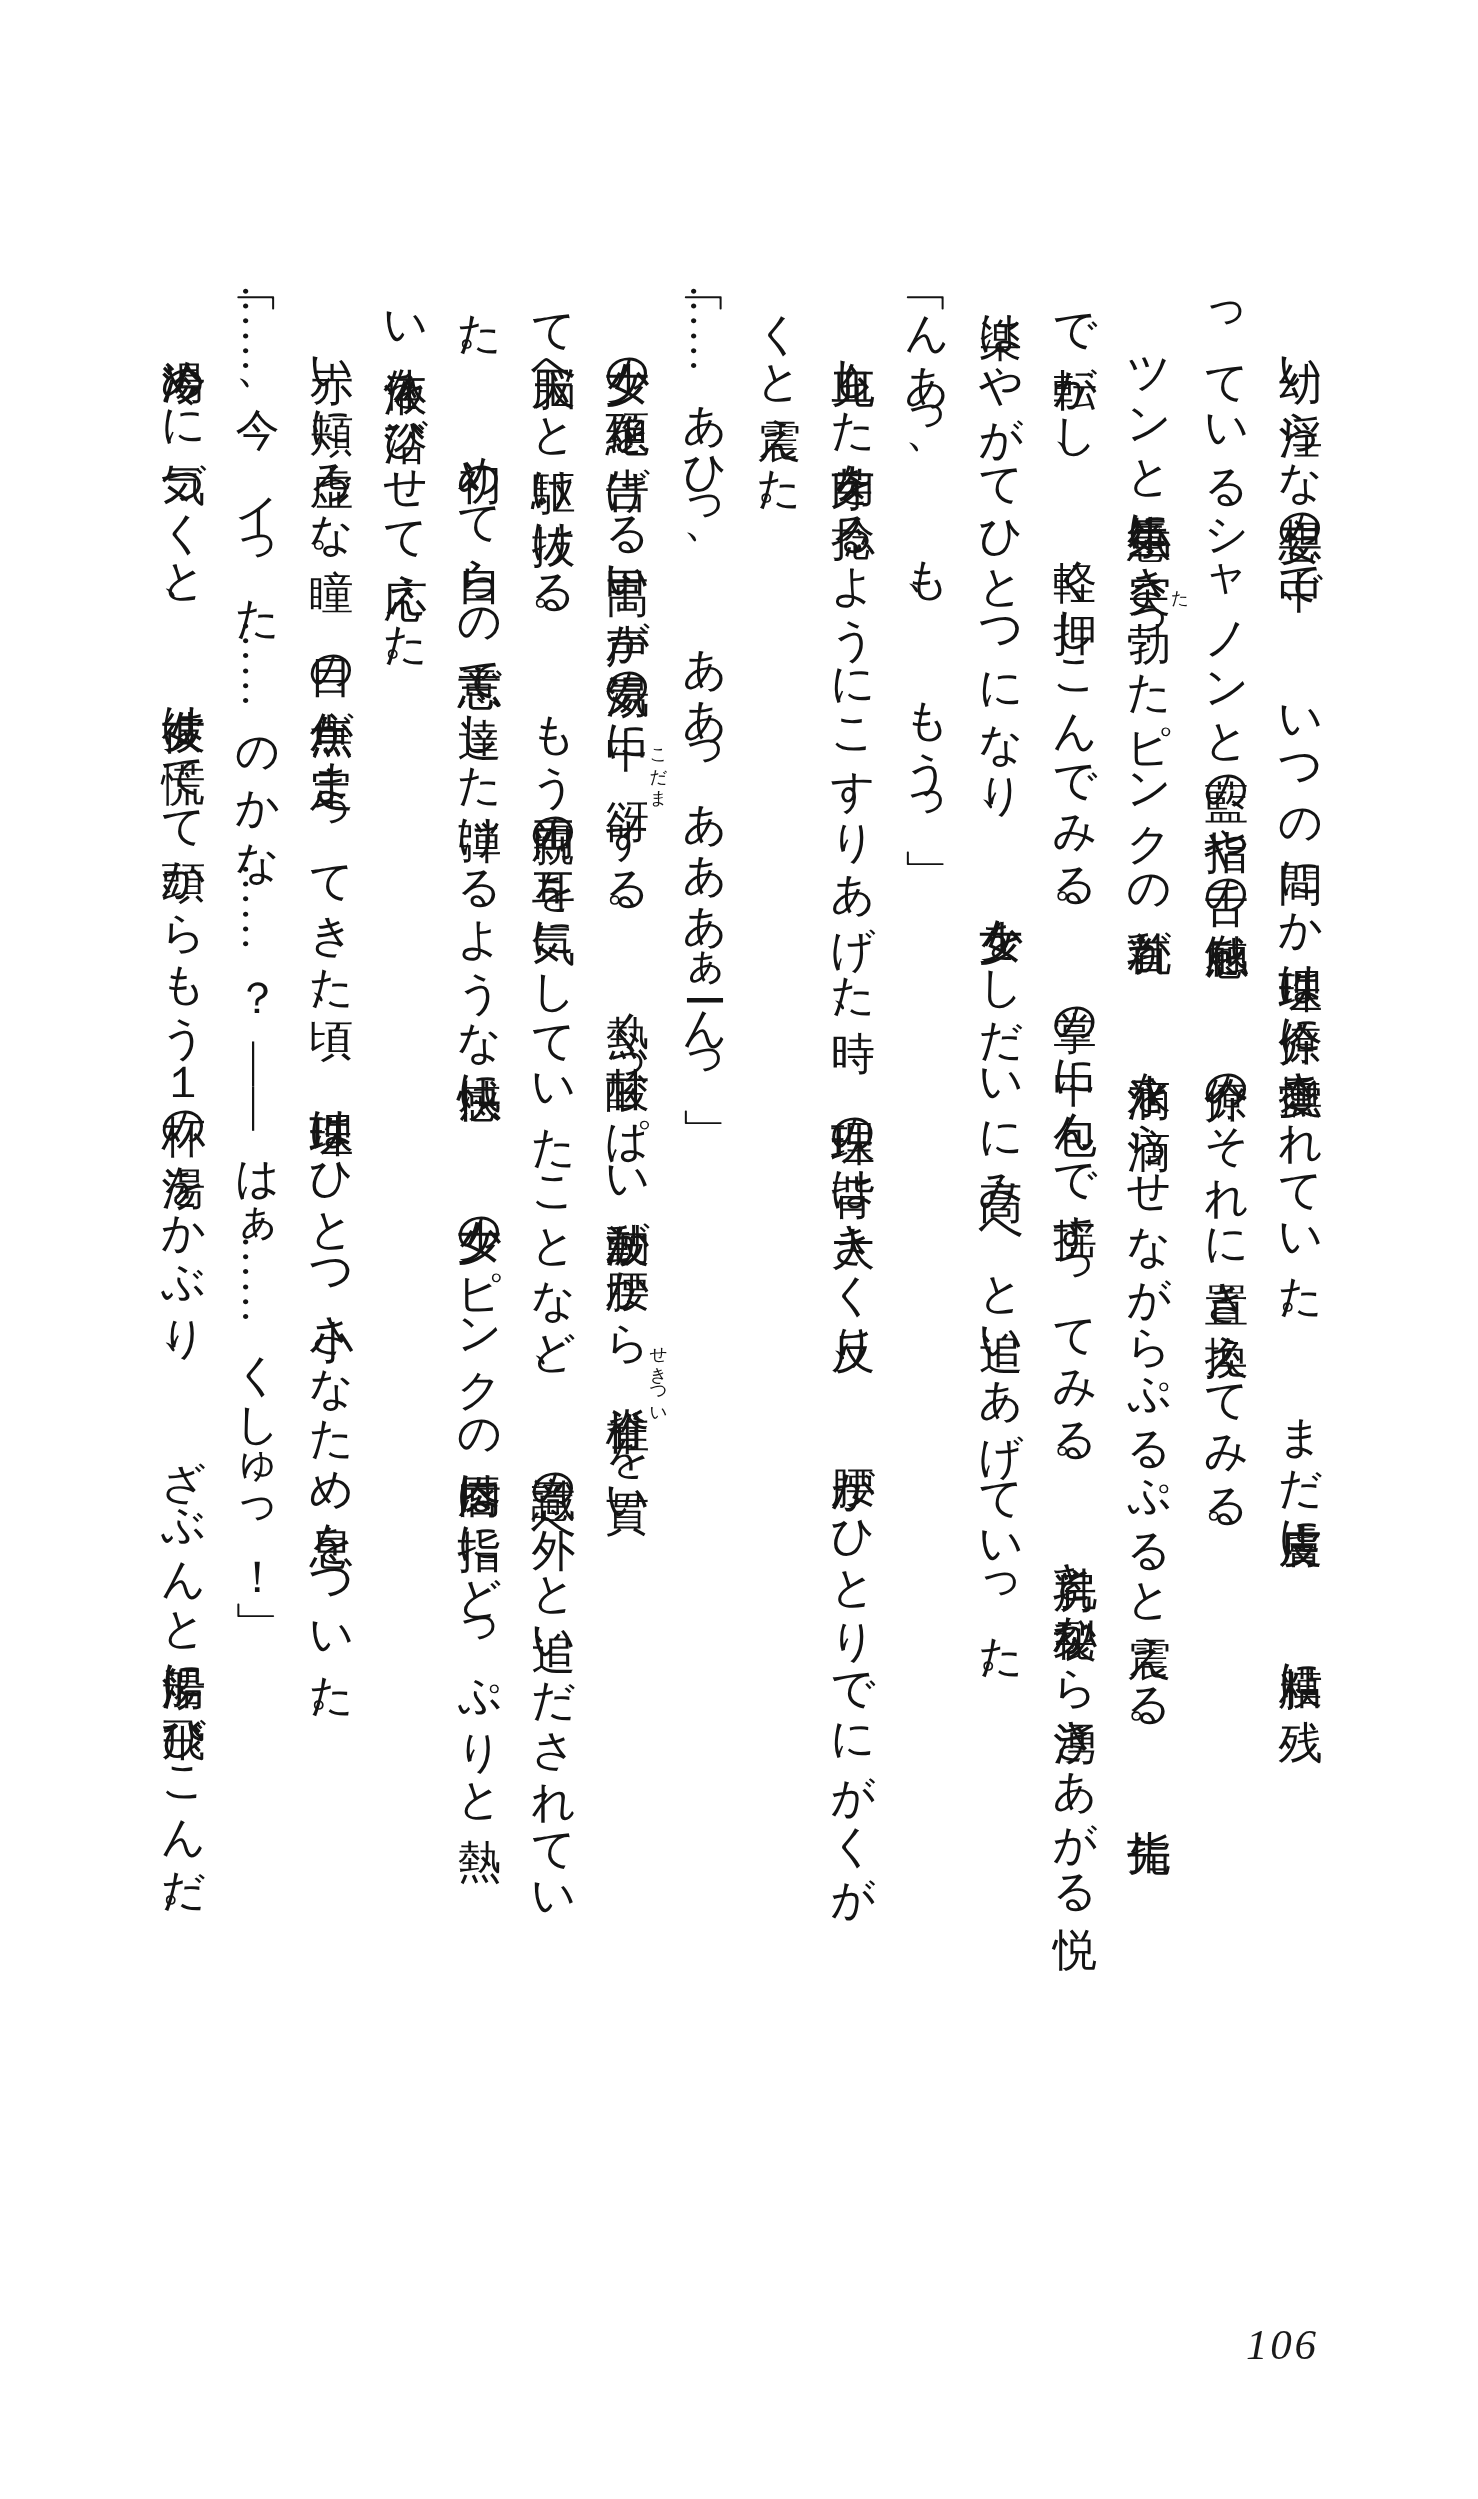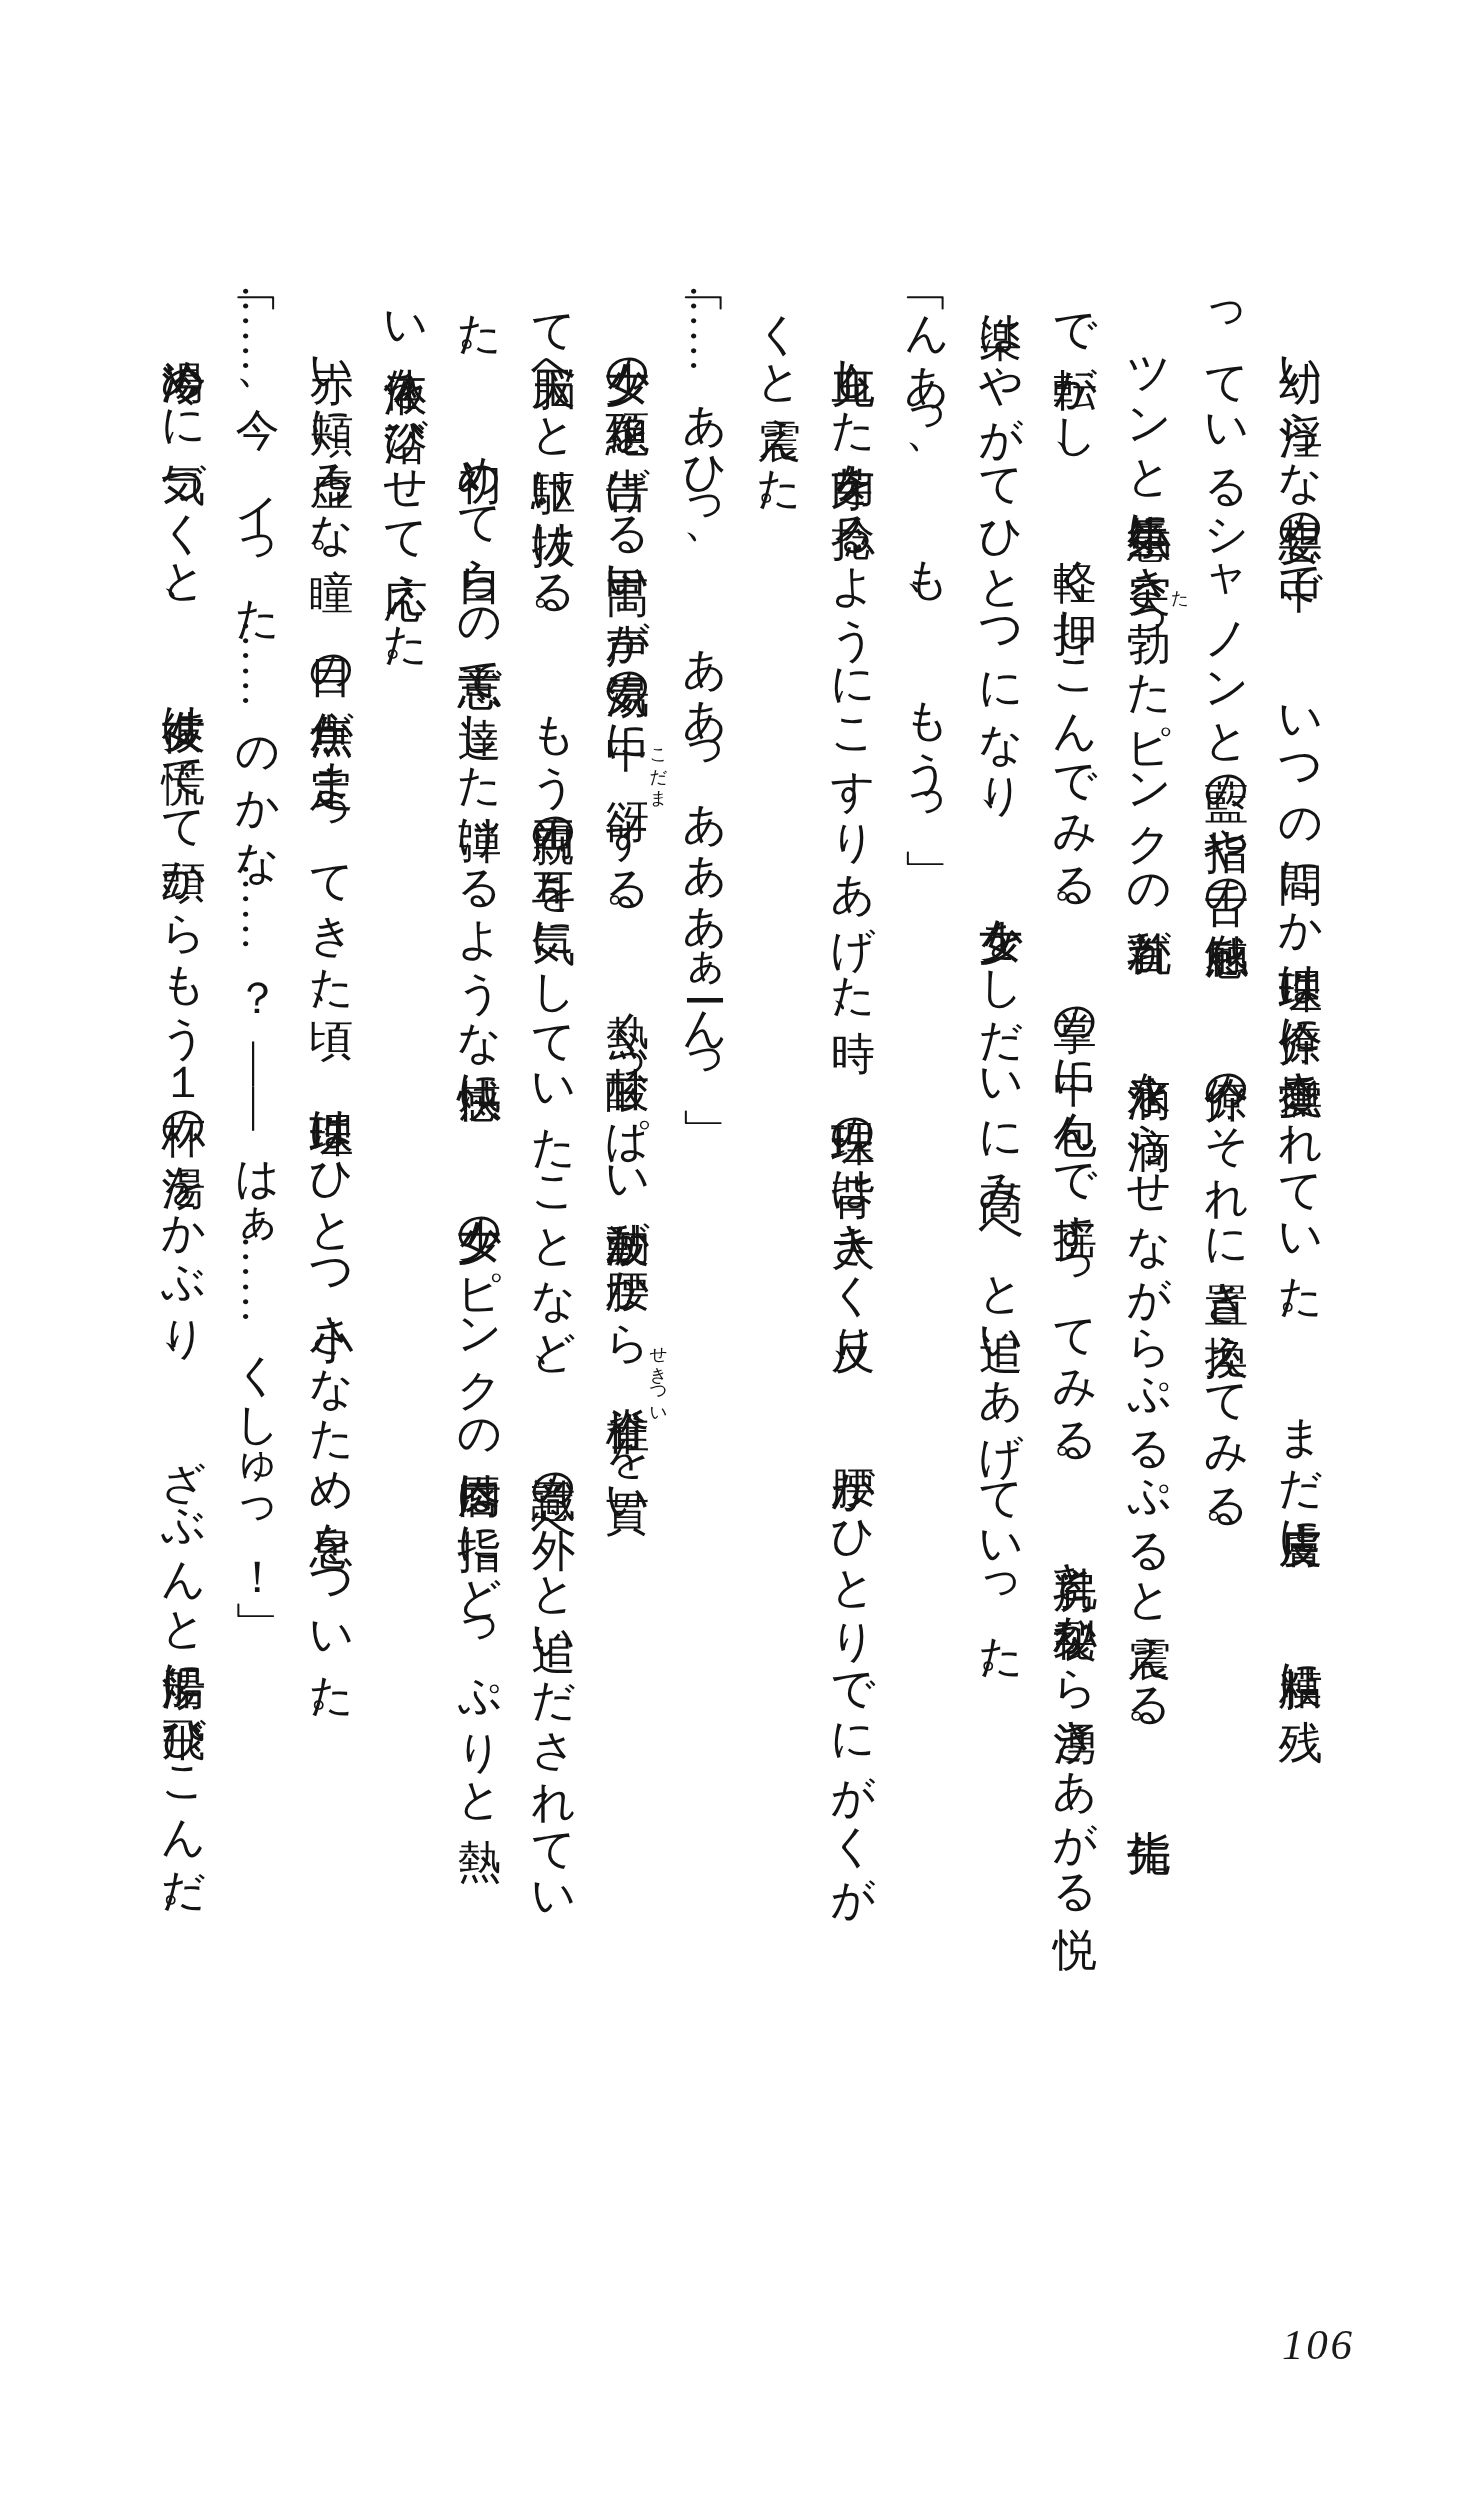--- a/index.html
+++ b/index.html
@@ -38,21 +38,21 @@
   ruby {
     ruby-align: center;
   }
   rt {
     font-size: 17.6px;
     letter-spacing: 0;
     font-weight: 400;
   }
   .page-number {
     position: absolute;
-    left: 1282px;
+    left: 1246px;
     top: 2320px;
     font-size: 43px;
     font-style: italic;
     letter-spacing: 2.8px;
     color: #1a1a1a;
   }
 </style>
 </head>
 <body>
 

